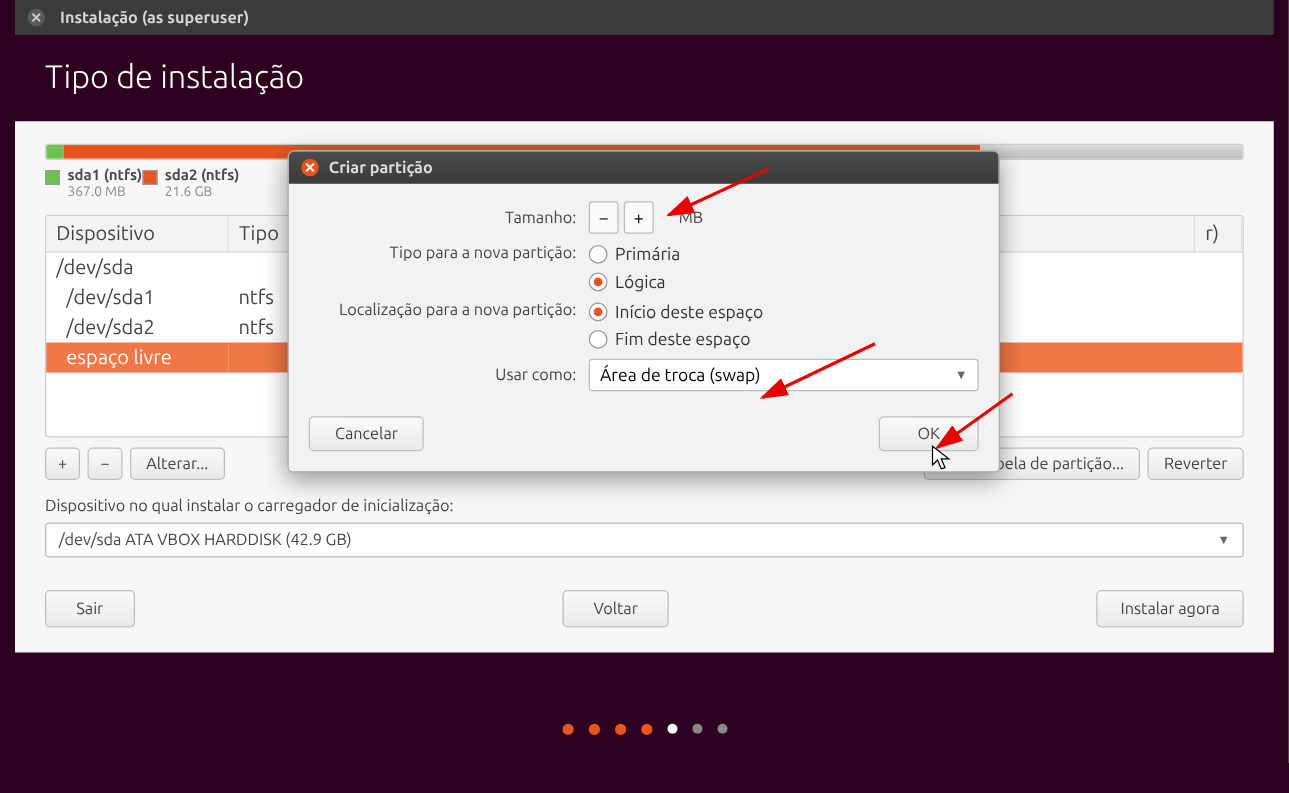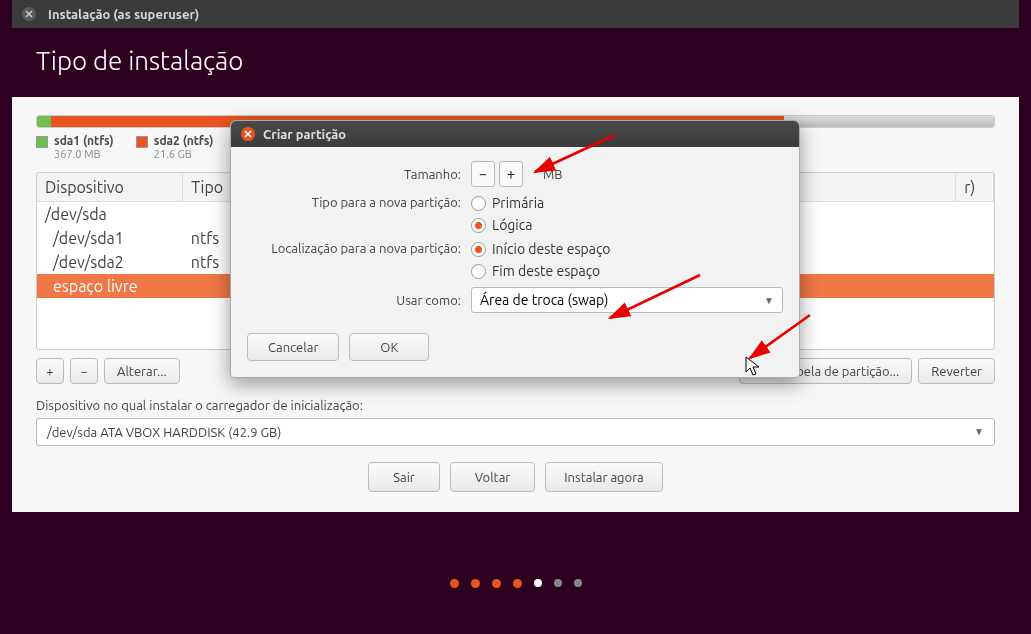--- a/index.html
+++ b/index.html
@@ -14,21 +14,21 @@
 
 .content { background: #f7f7f7; padding: 18px 24px 20px; }
 .heading { color: #fff; font-size: 26px; font-weight: 300; padding: 18px 24px 22px; }
 
 
 .diskbar { display: flex; height: 13px; border: 1px solid #ccc; border-radius: 3px; overflow: hidden; }
 .diskbar .seg-green { background: #70c050; width: 14px; }
 .diskbar .seg-orange { background: #e95420; flex: 1; }
 .diskbar .seg-gray { background: linear-gradient(#ddd,#bbb); width: 210px; }
 
-.legend { display: flex; gap: 22px; margin-top: 6px; }
+.legend { display: flex; gap: 0; margin-top: 6px; }
 .legend-item { display: flex; align-items: flex-start; gap: 6px; }
 .legend-sq { width: 12px; height: 12px; border: 1px solid #999; margin-top: 2px; }
 .legend-sq.green { background: #70c050; }
 .legend-sq.orange { background: #e95420; }
 .legend-txt { font-size: 12px; line-height: 1.2; }
 .legend-txt .l1 { font-weight: bold; color: #4a4a4a; }
 .legend-txt .l2 { color: #888; font-size: 11px; }
 
 
 .ptable { margin-top: 10px; border: 1px solid #ccc; border-radius: 3px; background: #fff; height: 178px; }
@@ -40,40 +40,40 @@
 
 .rowbtns { display: flex; align-items: center; margin-top: 8px; gap: 6px; }
 .btn { background: linear-gradient(#fafafa,#e9e9e9); border: 1px solid #bdbdbd; border-radius: 4px; padding: 5px 12px; font-size: 13px; color: #444; cursor: pointer; }
 .btn.sq { width: 28px; padding: 5px 0; text-align: center; }
 .spacer { flex: 1; }
 
 .bootlabel { margin-top: 14px; font-size: 13px; color: #444; }
 .bootselect { margin-top: 6px; width: 100%; border: 1px solid #bbb; border-radius: 3px; background: #fff; padding: 6px 10px; font-size: 13px; color: #444; display:flex; align-items:center; justify-content:space-between; }
 .bootselect .chev { font-size: 10px; color: #666; }
 
-.footer-btns { display: flex; justify-content: center; gap: 10px; margin-top: 16px; }
+.footer-btns { display: flex; justify-content: space-between; gap: 10px; margin-top: 26px; }
 
 
 .modal { position: absolute; left: 230px; top: 120px; width: 570px; background: #f2f2f2; border: 1px solid #aaa; border-radius: 6px 6px 4px 4px; box-shadow: 0 6px 20px rgba(0,0,0,.4); overflow:hidden; }
 .modal-title { background: linear-gradient(#4a4a4a,#3b3b3b); color: #ddd; font-weight: bold; font-size: 13px; padding: 6px 10px; display:flex; align-items:center; gap:8px; }
 .modal-close { width: 14px; height: 14px; border-radius: 50%; background: #e95420; display:inline-flex; align-items:center; justify-content:center; }
 .modal-close svg { width:8px; height:8px; fill:#fff; }
 .modal-body { padding: 14px 16px 16px; }
 .mrow { display: flex; align-items: center; margin-bottom: 8px; }
 .mrow label.lab { width: 224px; text-align: right; padding-right: 10px; font-size: 13px; color: #444; }
 .mrow .opts { display: flex; flex-direction: column; gap: 6px; font-size: 14px; color: #333; }
 .mrow .radio { display: flex; align-items: center; gap: 6px; }
 .radio-dot { width: 15px; height: 15px; border: 1px solid #999; border-radius: 50%; display:inline-flex; align-items:center; justify-content:center; background:#fff; }
 .radio-dot.on::after { content:""; width:7px; height:7px; border-radius:50%; background:#e95420; }
 .sizefield { display:flex; align-items:center; gap:4px; }
 .sizefield input { width: 150px; padding: 4px 8px; border: 1px solid #bbb; border-radius: 3px; font-size: 14px; text-align: right; }
 .sizefield .stepbtn { width: 24px; height: 26px; border: 1px solid #bbb; border-radius: 3px; background: #fafafa; display:inline-flex; align-items:center; justify-content:center; font-size:14px; }
 .sizefield .unit { margin-left: 16px; font-size: 13px; color: #444; }
 .usarselect { flex:1; border:1px solid #bbb; border-radius:3px; background:#fff; padding:4px 8px; font-size:14px; display:flex; justify-content:space-between; align-items:center; }
-.modal-btns { display:flex; justify-content:flex-start; gap:10px; margin-top:20px; }
+.modal-btns { display:flex; justify-content:space-between; gap:10px; margin-top:20px; }
 
 
 .arrow { position:absolute; pointer-events:none; }
 .arrow svg { overflow:visible; }
 
 
 .pager { position:absolute; left:0; right:0; bottom:46px; display:flex; justify-content:center; gap:12px; }
 .pdot { width:8px; height:8px; border-radius:50%; background:#888; }
 .pdot.on { background:#e95420; width:9px; height:9px; }
 .pdot.cur { background:#fff; }

